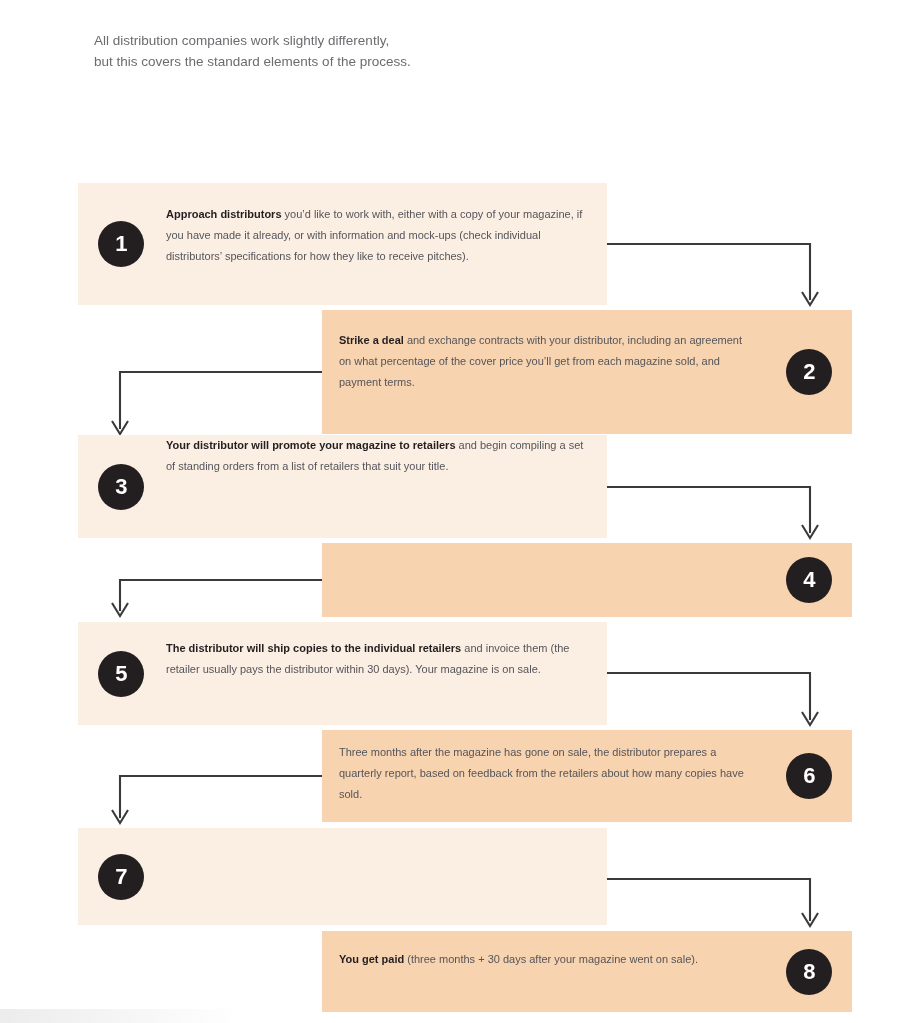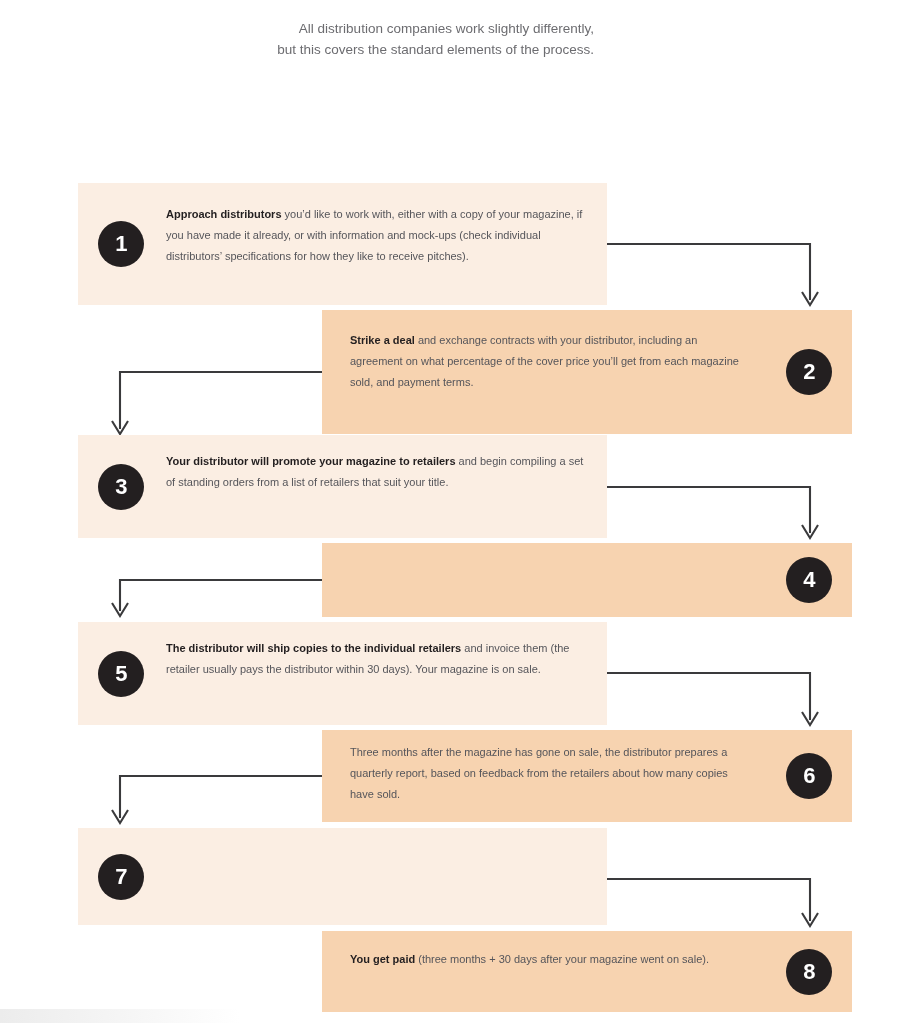--- a/index.html
+++ b/index.html
@@ -22,24 +22,23 @@
     line-height: 26px;
     letter-spacing: -0.2px;
     margin: 0;
     padding-top: 2px;
     white-space: pre-line;
   }
   #subtitle {
     font-size: 13.5px;
     color: #6c6c70;
     line-height: 21px;
-    margin: 4px;
+    margin: 16px;
     padding-top: 14px;
     white-space: pre-line;
-    text-align: right;
   }
 
   
   #flow { position: absolute; left: 0; top: 0; width: 917px; height: 1023px; }
 
   .step-box {
     position: absolute;
     display: block;
   }
   .step-box.left  { left: 78px;  width: 529px; background: #fbeee3; }
@@ -60,21 +59,21 @@
   .step-box.left  .badge { left: 20px; }
   .step-box.right .badge { right: 20px; }
 
   .step-text {
     position: absolute;
     font-size: 11px;
     line-height: 21px;
     color: #55555a;
   }
   .step-box.left  .step-text { left: 88px; right: 16px; }
-  .step-box.right .step-text { left: 28px; right: 100px; }
+  .step-box.right .step-text { left: 17px; right: 100px; }
   .step-text b { color: #231f20; font-weight: bold; }
   svg.conn-layer { position: absolute; left: 0; top: 0; width: 917px; height: 1023px; pointer-events: none; }
   svg.conn-layer path { fill: none; stroke: #3a3a3c; stroke-width: 2.1; }
   svg.conn-layer polyline.head { fill: none; stroke: #3a3a3c; stroke-width: 2.1; }
 
   
   #page-edge {
     position: absolute;
     left: 0; bottom: 0;
     width: 240px; height: 14px;
@@ -138,21 +137,21 @@
 
   <div class="step-box right" style="top:310px;height:124px;">
     <div class="badge" style="top:39px;">2</div>
     <div class="step-text" style="top:20px;">
       <b>Strike a deal</b><span> and exchange contracts with your distributor, including an agreement on what percentage of the cover price you’ll get from each magazine sold, and payment terms.</span>
     </div>
   </div>
 
   <div class="step-box left" style="top:435px;height:103px;">
     <div class="badge" style="top:29px;">3</div>
-    <div class="step-text" style="top:16px;">
+    <div class="step-text" style="top:0;">
       <b>Your distributor will promote your magazine to retailers</b><span> and begin compiling a set of standing orders from a list of retailers that suit your title.</span>
     </div>
   </div>
 
   <div class="step-box right" style="top:543px;height:74px;">
     <div class="badge" style="top:14px;">4</div>
   </div>
 
   <div class="step-box left" style="top:622px;height:103px;">
     <div class="badge" style="top:29px;">5</div>

